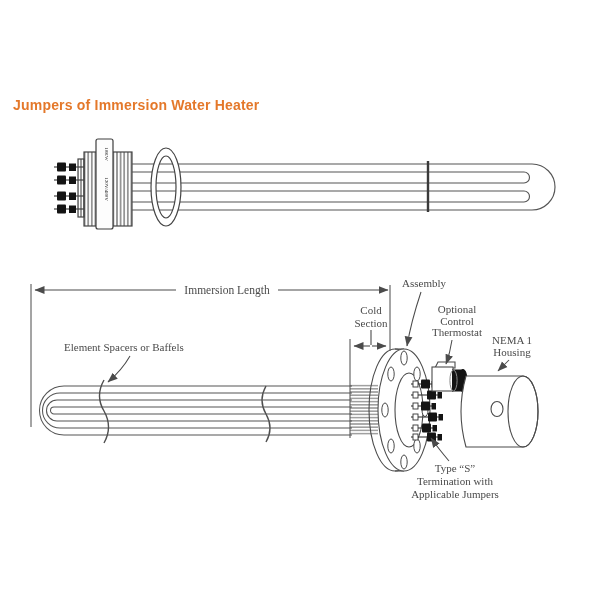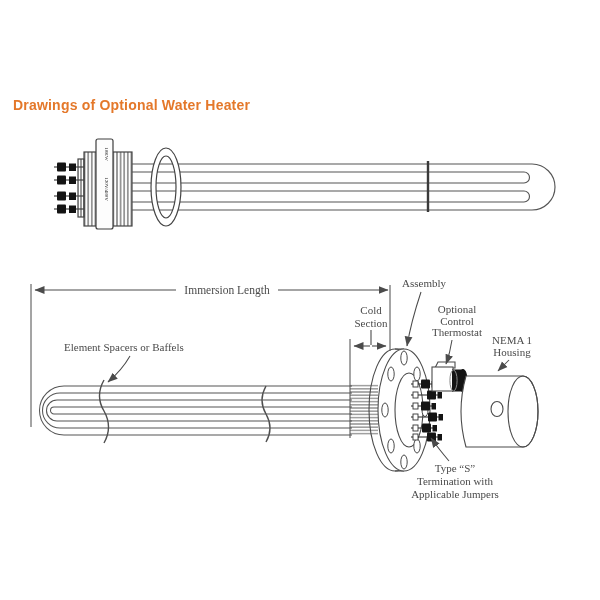--- a/index.html
+++ b/index.html
@@ -16,21 +16,21 @@
     font-family:"Liberation Serif","DejaVu Serif",serif;
     fill:#4a4a4a;
   }
   .lbl{font-size:11px;}
   .lbl-big{font-size:11.5px;}
   .tag-txt{font-size:5px;fill:#222;}
 </style>
 </head>
 <body>
 
-<div class="page-title">Drawings of Optional Water Heater</div>
+<div class="page-title">Jumpers of Immersion Water Heater</div>
 
 <svg class="drawing" width="600" height="600" viewBox="0 0 600 600">
   <defs>
     <marker id="arr" markerWidth="11" markerHeight="9" refX="9.5" refY="4.5" orient="auto" markerUnits="userSpaceOnUse">
       <path d="M0,0.6 L10,4.5 L0,8.4 Z" fill="#4b4b4b"></path>
     </marker>
     <pattern id="vhatch" width="3.6" height="8" patternUnits="userSpaceOnUse">
       <line x1="1.8" y1="0" x2="1.8" y2="8" stroke="#3e3e3e" stroke-width="1"></line>
     </pattern>
     <pattern id="hhatch" width="8" height="3.2" patternUnits="userSpaceOnUse">

